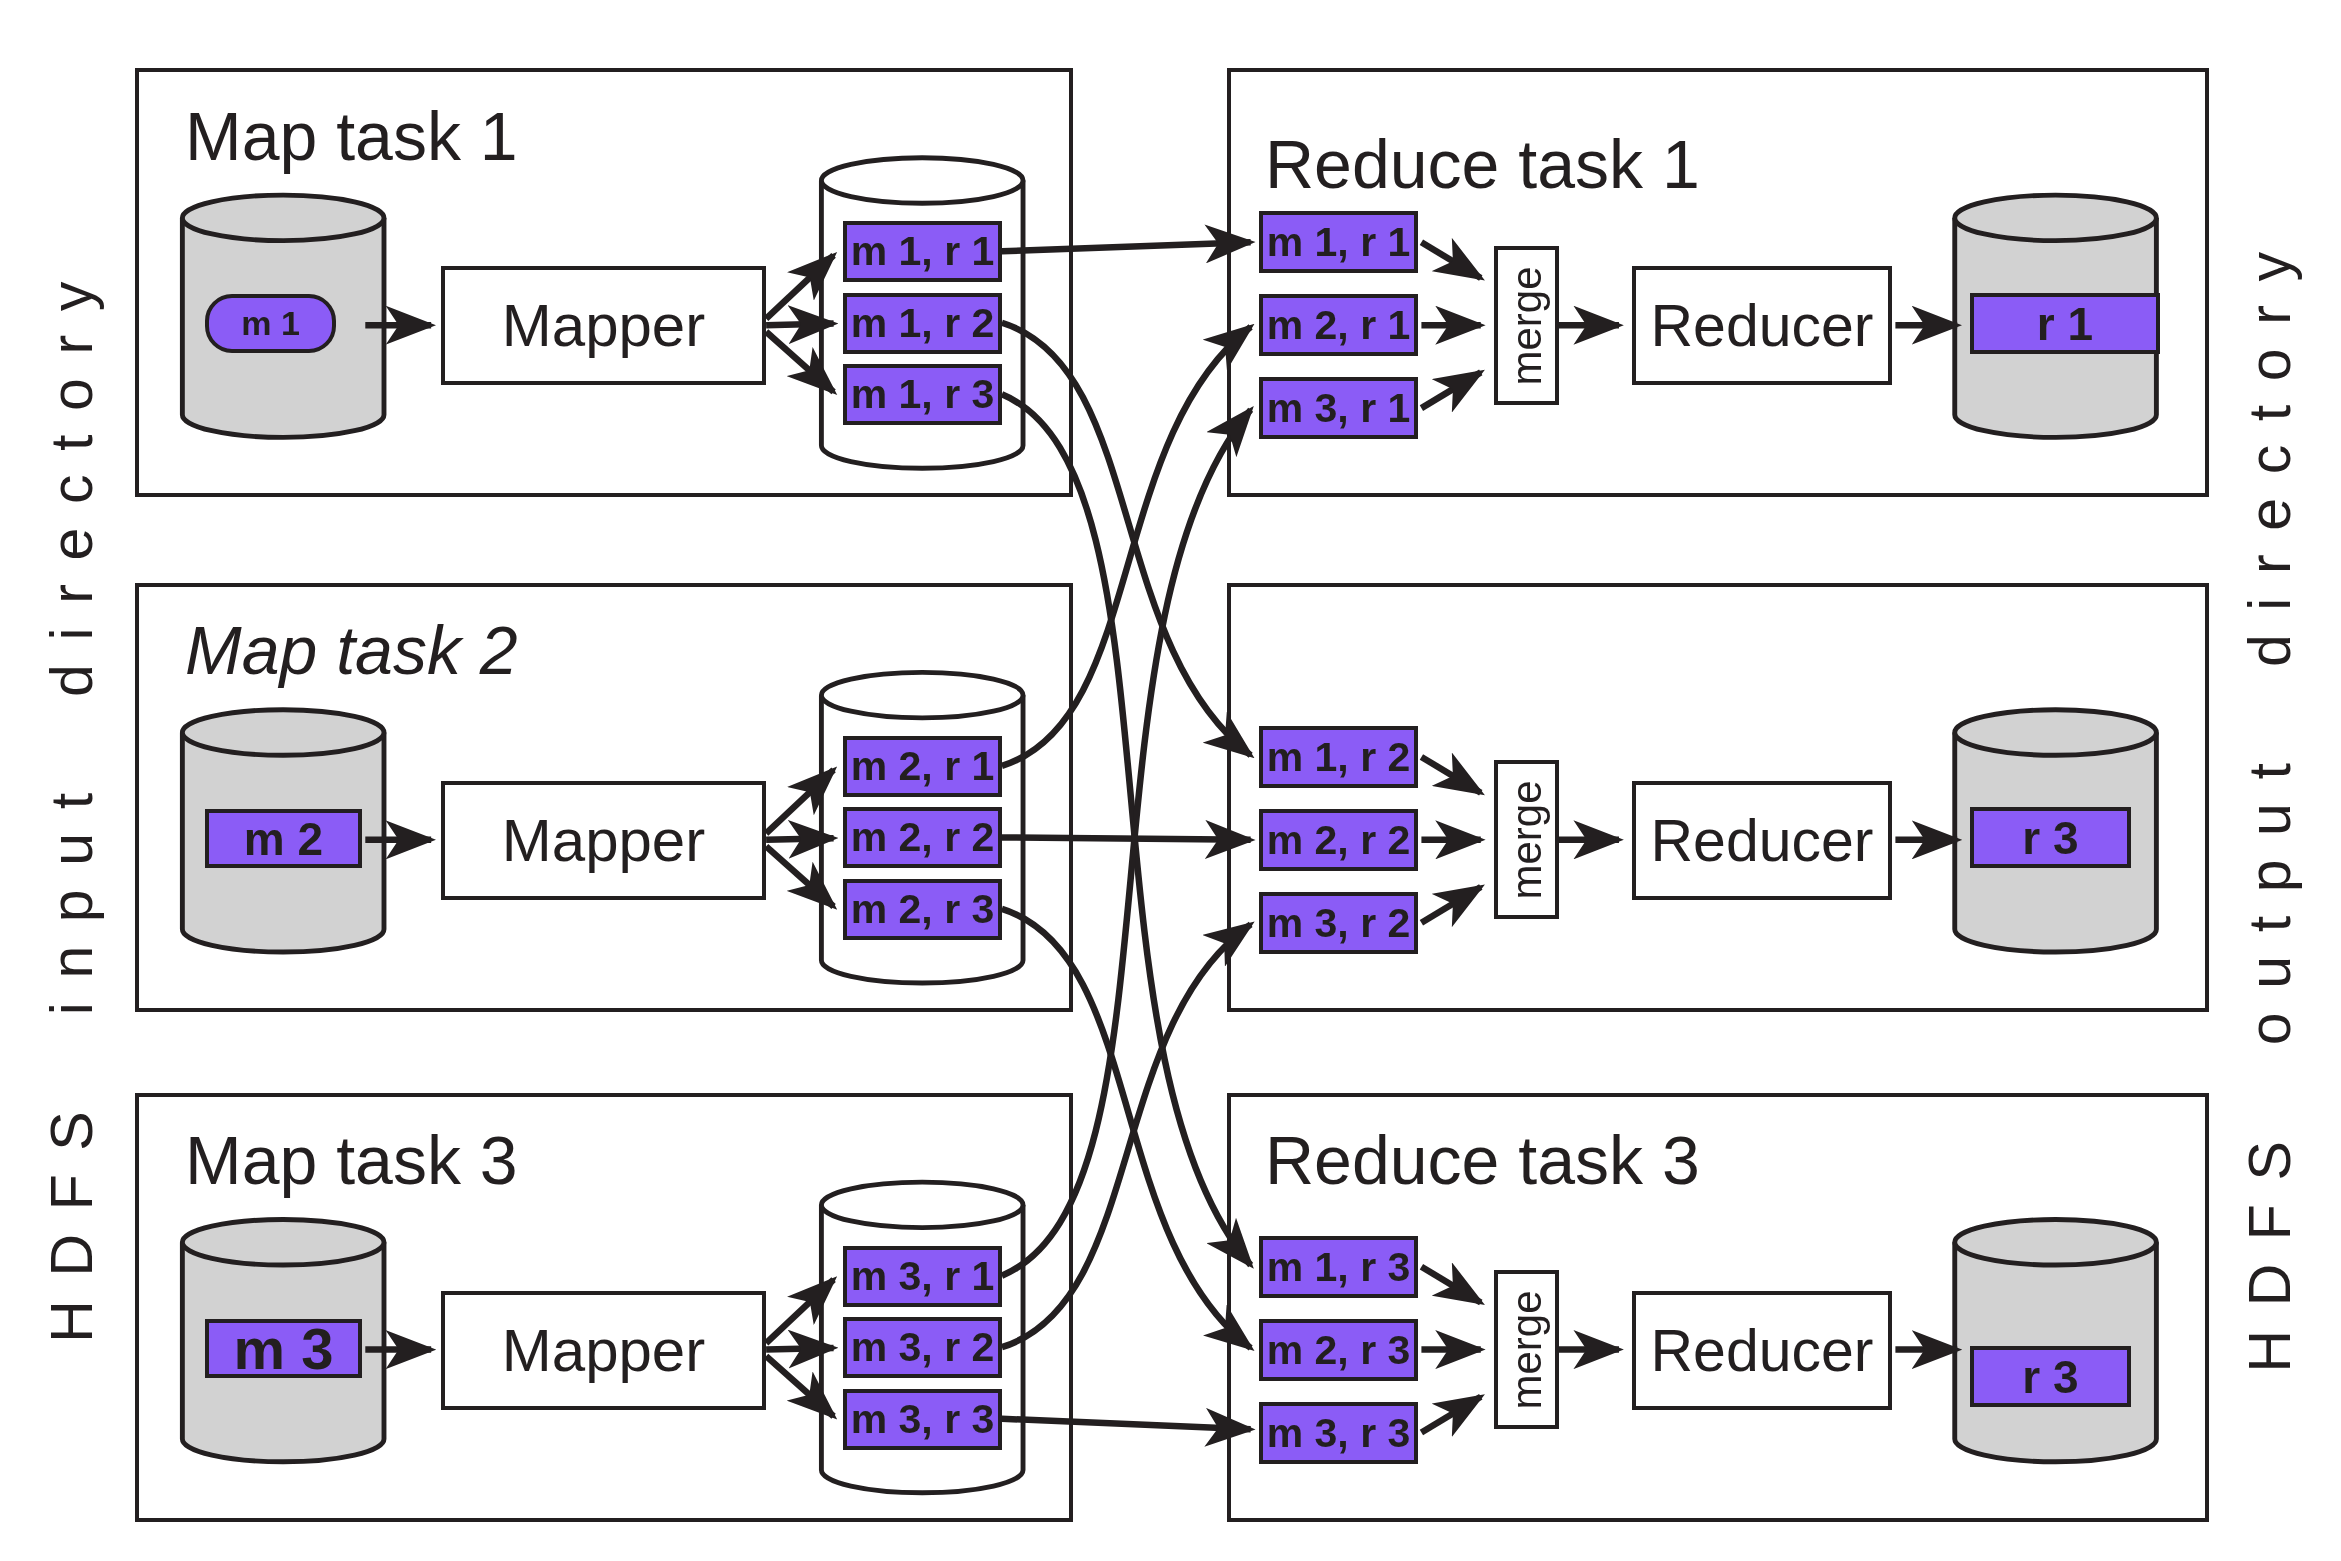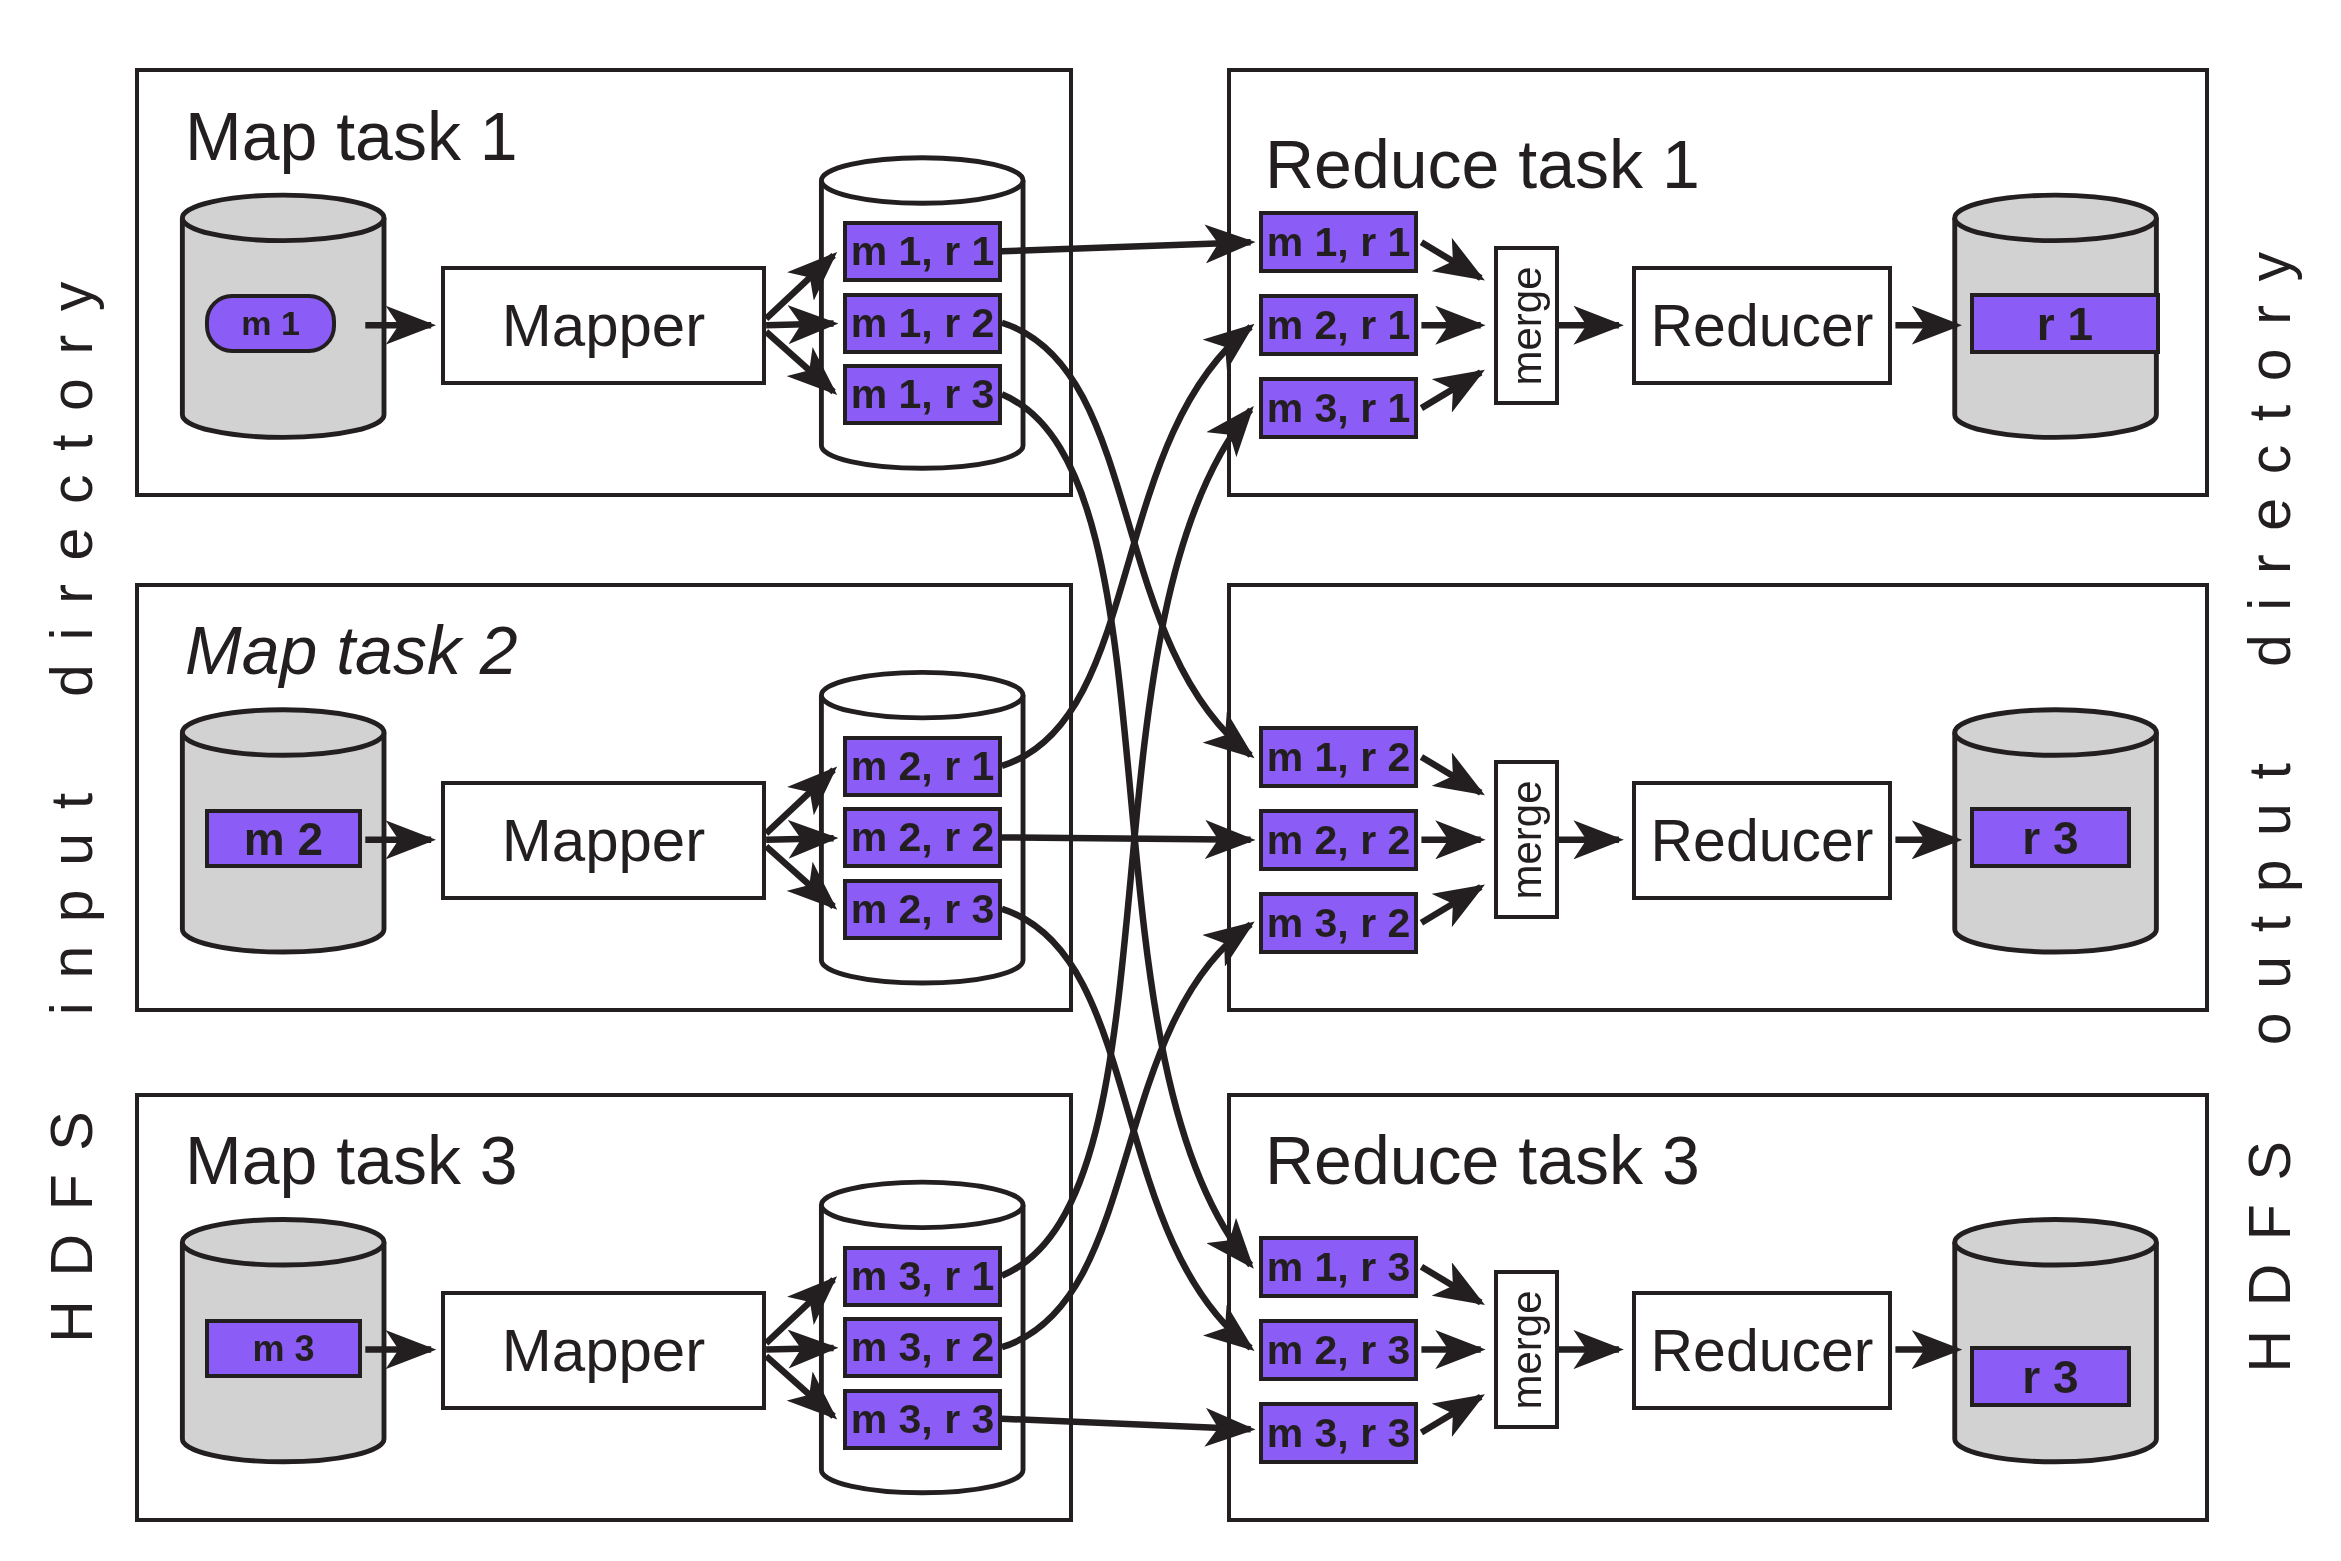--- a/index.html
+++ b/index.html
@@ -86,21 +86,21 @@
   <div class="el tbox" style="left:135px;top:583px;width:938px;height:429px;"></div>
   <div class="el title" style="left:185px;top:616px;font-style:italic;">Map task 2</div>
   <div class="el kv" style="left:205px;top:809px;width:157px;height:59px;font-size:46px;">m 2</div>
   <div class="el comp" style="left:441px;top:781px;width:325px;height:119px;">Mapper</div>
   <div class="el kv" style="left:843px;top:736px;width:159px;height:61px;">m 2, r 1</div>
   <div class="el kv" style="left:843px;top:807px;width:159px;height:61px;">m 2, r 2</div>
   <div class="el kv" style="left:843px;top:879px;width:159px;height:61px;">m 2, r 3</div>
 
   <div class="el tbox" style="left:135px;top:1093px;width:938px;height:429px;"></div>
   <div class="el title" style="left:185px;top:1126px;">Map task 3</div>
-  <div class="el kv" style="left:205px;top:1319px;width:157px;height:59px;font-size:36px;">m 3</div>
+  <div class="el kv" style="left:205px;top:1319px;width:157px;height:59px;font-size:58px;">m 3</div>
   <div class="el comp" style="left:441px;top:1291px;width:325px;height:119px;">Mapper</div>
   <div class="el kv" style="left:843px;top:1246px;width:159px;height:61px;">m 3, r 1</div>
   <div class="el kv" style="left:843px;top:1317px;width:159px;height:61px;">m 3, r 2</div>
   <div class="el kv" style="left:843px;top:1389px;width:159px;height:61px;">m 3, r 3</div>
 
   <div class="el tbox" style="left:1227px;top:68px;width:982px;height:429px;"></div>
   <div class="el title" style="left:1265px;top:102px;margin-top:28px;">Reduce task 1</div>
   <div class="el kv" style="left:1259px;top:211px;width:159px;height:62px;">m 1, r 1</div>
   <div class="el kv" style="left:1259px;top:294px;width:159px;height:62px;">m 2, r 1</div>
   <div class="el kv" style="left:1259px;top:377px;width:159px;height:62px;">m 3, r 1</div>

